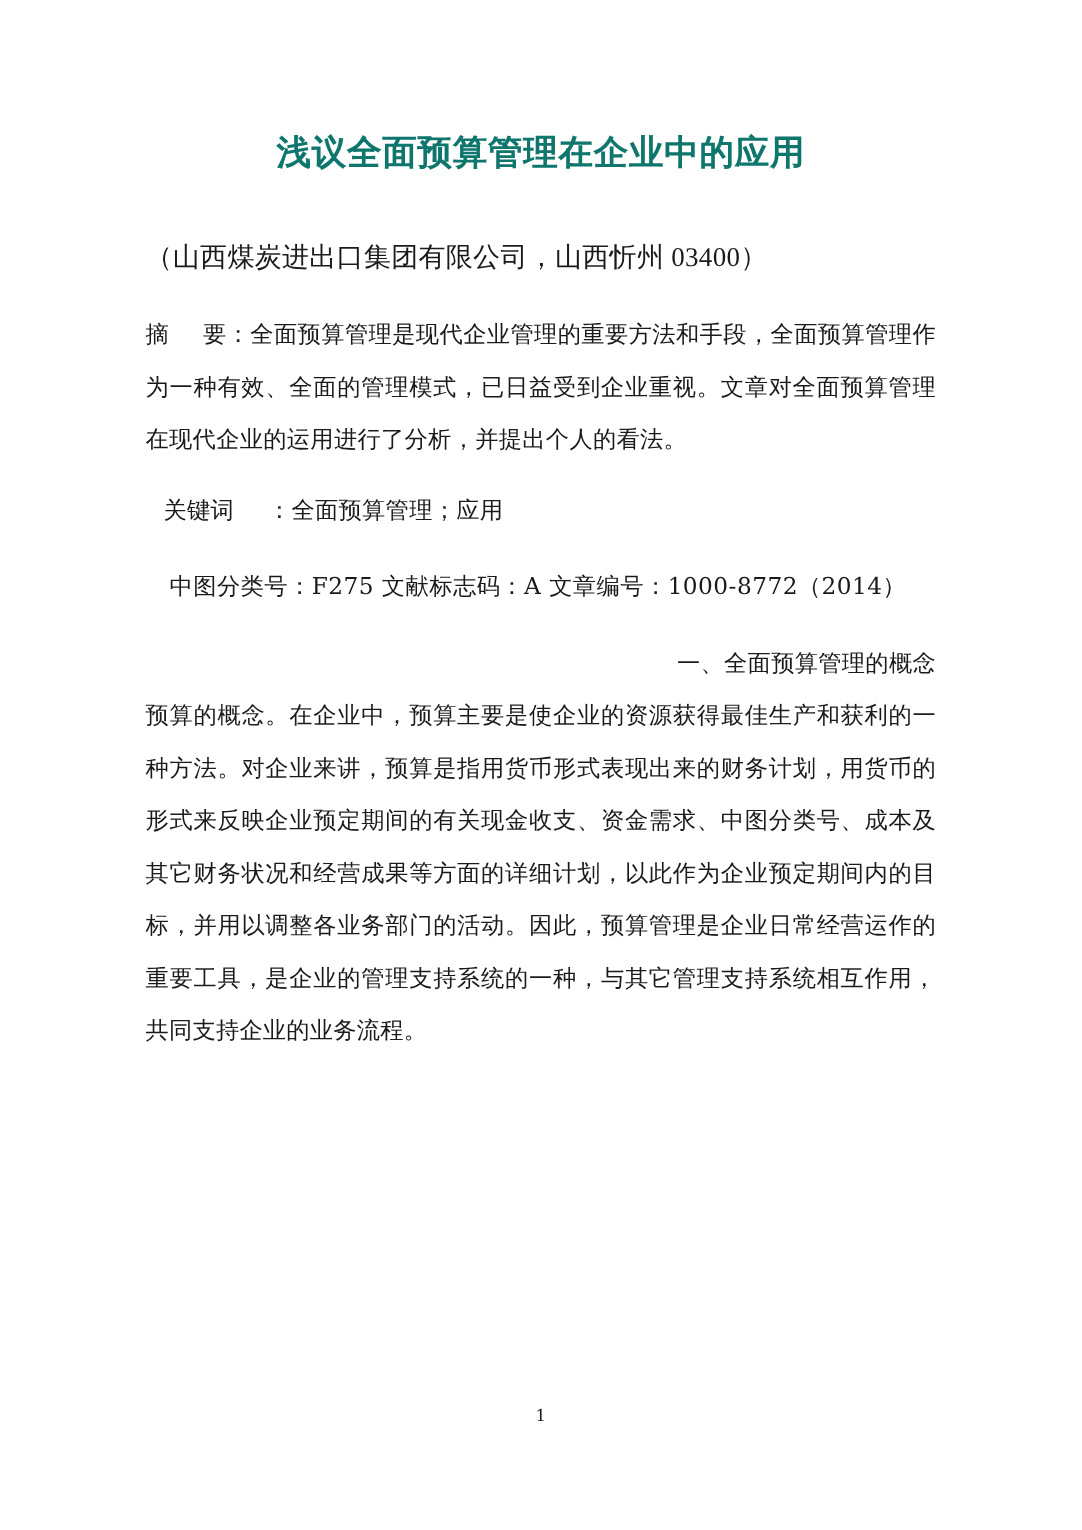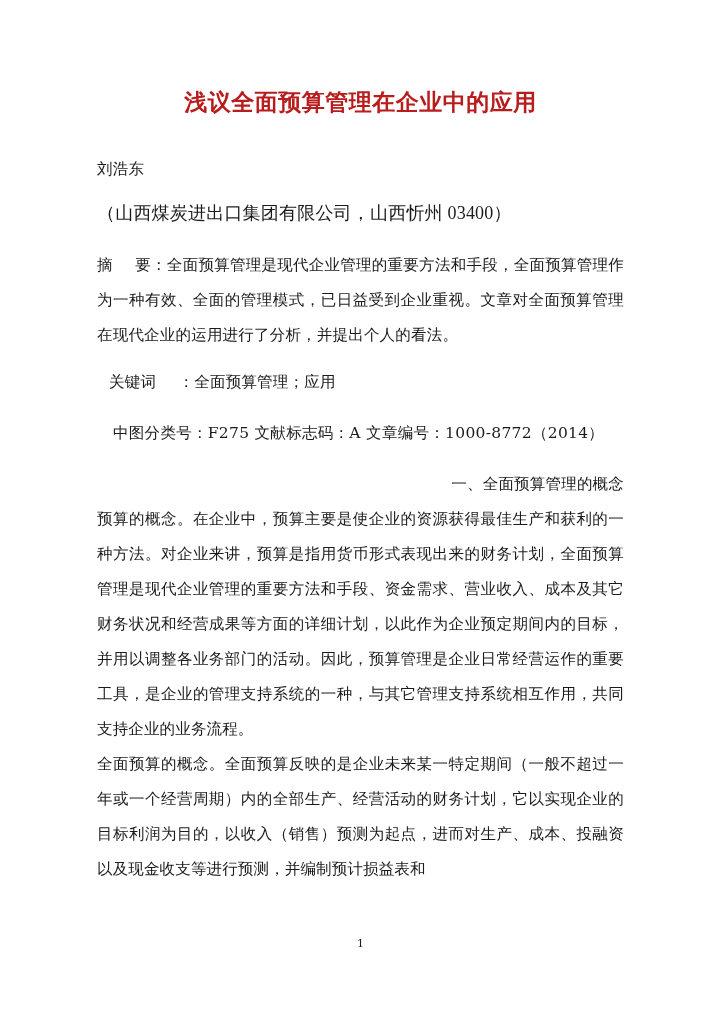--- a/index.html
+++ b/index.html
@@ -35,21 +35,21 @@
 
   
   .doc-title {
     text-align: center;
     font-size: 23px;
     font-weight: 700;
     letter-spacing: 0.5px;
     line-height: 1.4;
     margin: 0;
     padding-top: 86px;
-    color: #b91c1c;
+    color: #0f766e;
     font-family: "DejaVu Serif", "Liberation Serif", serif;
   }
 
   
   .author-block {
     margin-top: 44px;
   }
   .author-name {
     font-size: 15.5px;
     line-height: 1.0;
@@ -129,38 +129,36 @@
 </head>
 <body>
 
 <div class="page">
 
   <div class="content">
 
     <h1 class="doc-title">浅议全面预算管理在企业中的应用</h1>
 
     <div class="author-block">
-      <p class="author-name">刘浩东</p>
       <p class="affiliation">（山西煤炭进出口集团有限公司，山西忻州 03400）</p>
     </div>
 
     <div class="meta-block">
       <p class="meta-para"><span>摘</span><span class="gap-wide"></span><span>要：</span><span>全面预算管理是现代企业管理的重要方法和手段，全面预算管理作为一种有效、全面的管理模式，已日益受到企业重视。文章对全面预算管理在现代企业的运用进行了分析，并提出个人的看法。</span></p>
 
       <p class="meta-line"><span>关键词</span><span class="gap-wide"></span><span>：全面预算管理；应用</span></p>
 
       <p class="meta-line latin">中图分类号：F275 文献标志码：A 文章编号：1000-8772（2014）</p>
 
     </div>
 
     <div>
       <p class="section-heading">一、全面预算管理的概念</p>
 
-      <p class="body-para">预算的概念。在企业中，预算主要是使企业的资源获得最佳生产和获利的一种方法。对企业来讲，预算是指用货币形式表现出来的财务计划，全面预算管理是现代企业管理的重要方法和手段、资金需求、营业收入、成本及其它财务状况和经营成果等方面的详细计划，以此作为企业预定期间内的目标，并用以调整各业务部门的活动。因此，预算管理是企业日常经营运作的重要工具，是企业的管理支持系统的一种，与其它管理支持系统相互作用，共同支持企业的业务流程。</p>
+      <p class="body-para">预算的概念。在企业中，预算主要是使企业的资源获得最佳生产和获利的一种方法。对企业来讲，预算是指用货币形式表现出来的财务计划，用货币的形式来反映企业预定期间的有关现金收支、资金需求、中图分类号、成本及其它财务状况和经营成果等方面的详细计划，以此作为企业预定期间内的目标，并用以调整各业务部门的活动。因此，预算管理是企业日常经营运作的重要工具，是企业的管理支持系统的一种，与其它管理支持系统相互作用，共同支持企业的业务流程。</p>
 
-      <p class="body-para">全面预算的概念。全面预算反映的是企业未来某一特定期间（一般不超过一年或一个经营周期）内的全部生产、经营活动的财务计划，它以实现企业的目标利润为目的，以收入（销售）预测为起点，进而对生产、成本、投融资以及现金收支等进行预测，并编制预计损益表和</p>
     </div>
 
   </div>
 
   <div class="page-number">1</div>
 
 </div>
 
 </body></html>

